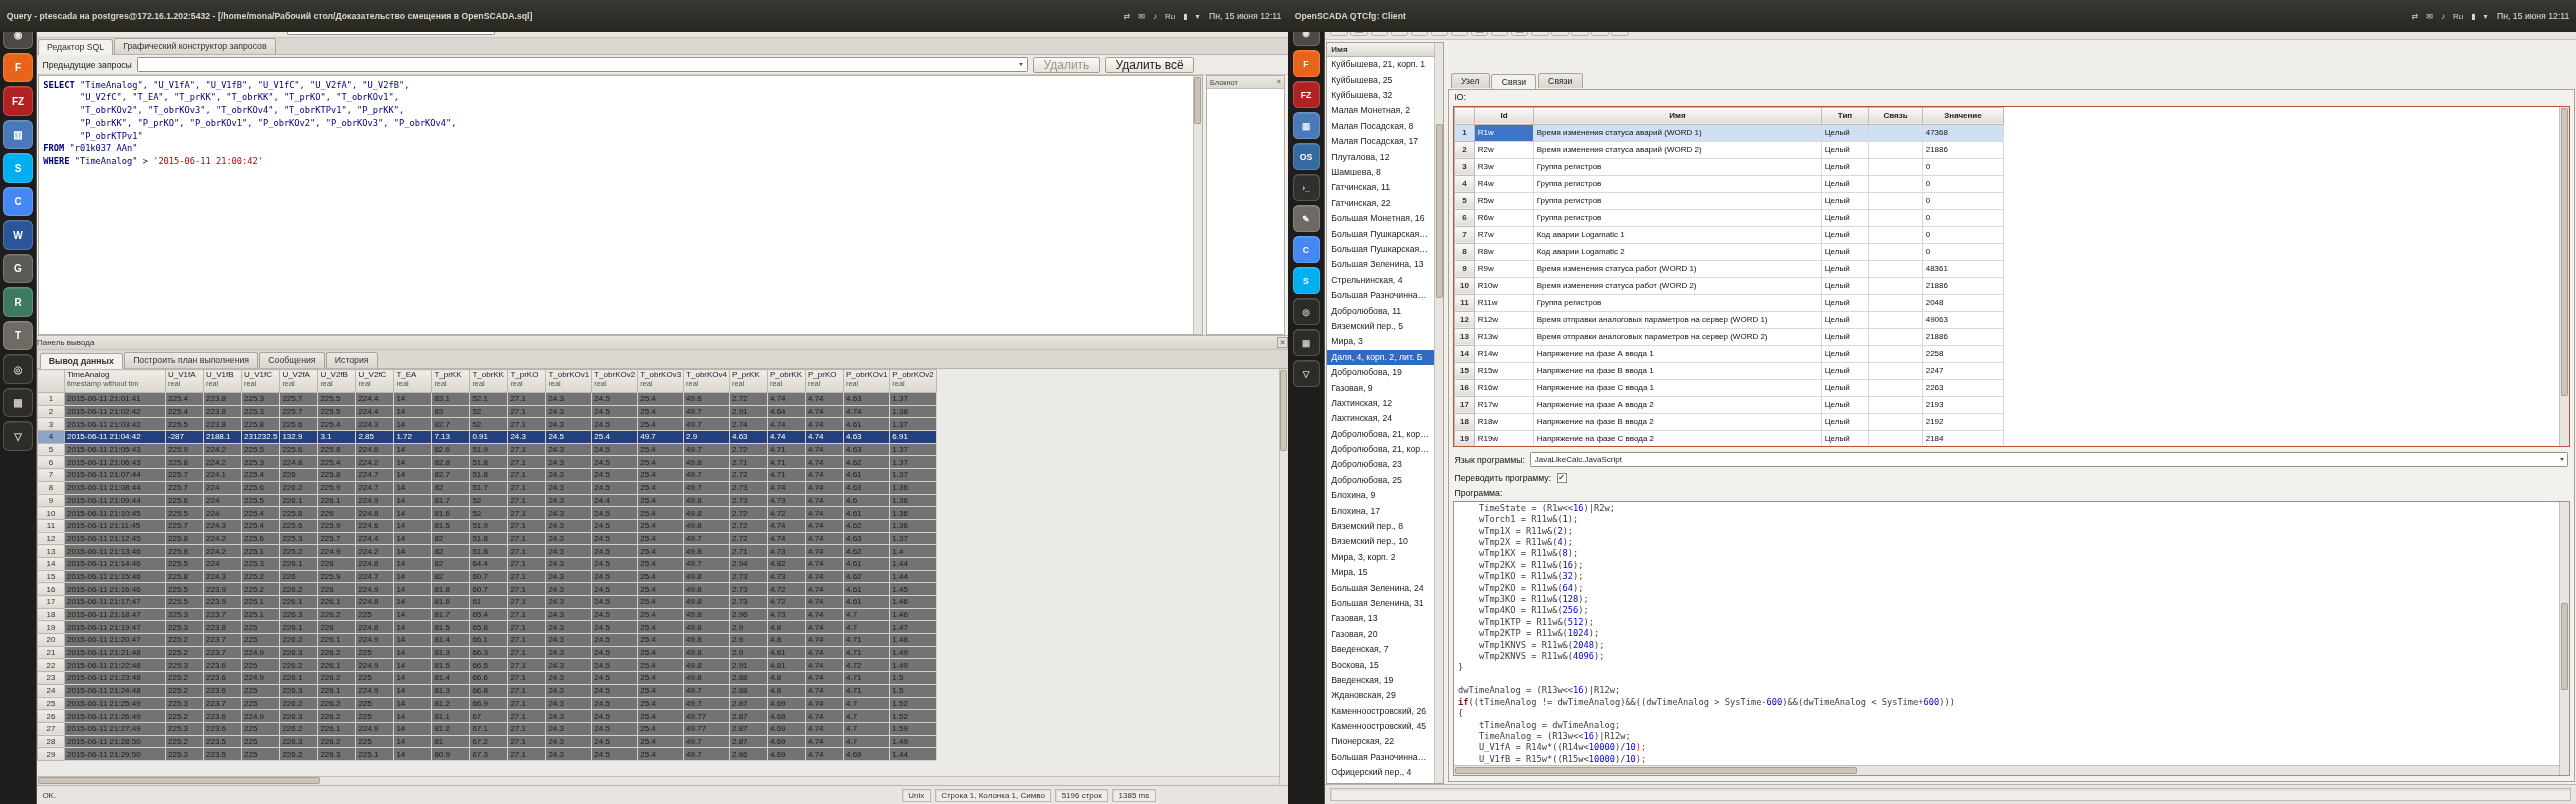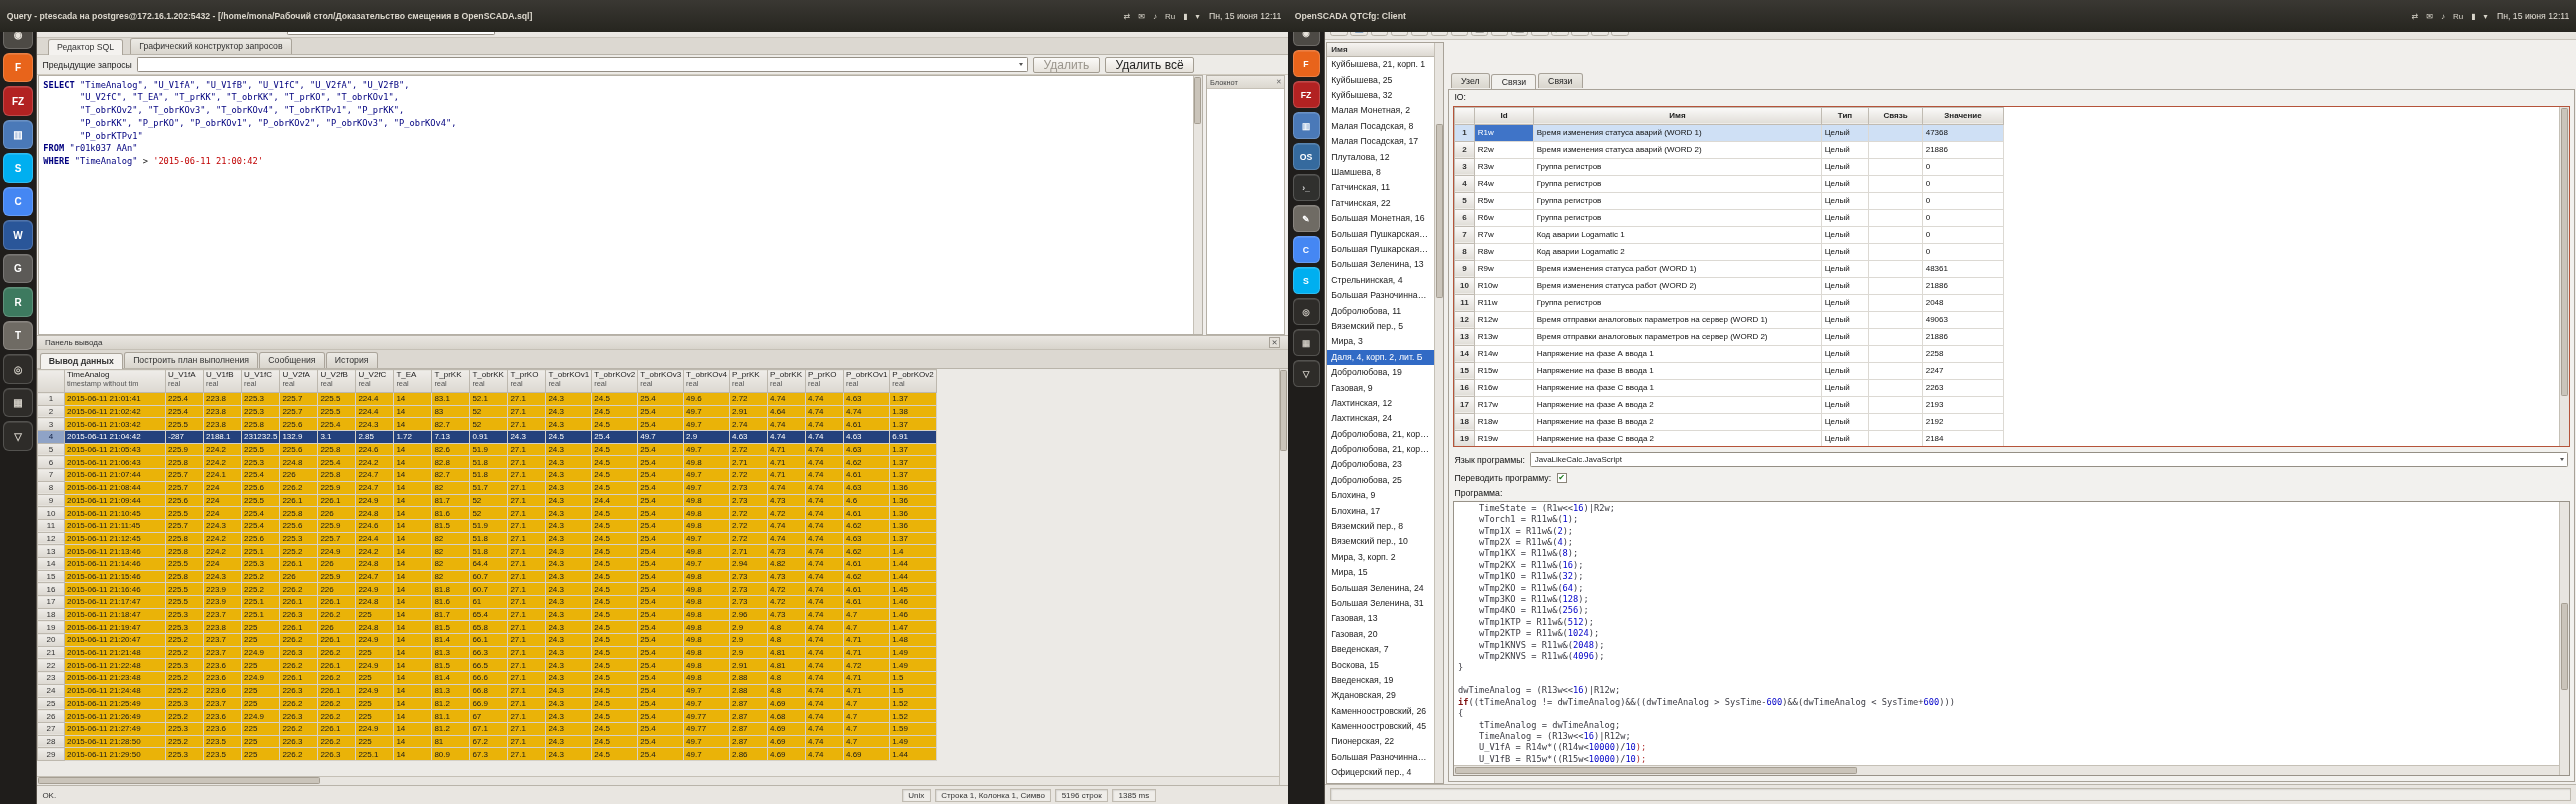--- a/index.html
+++ b/index.html
@@ -25,37 +25,37 @@
   .gbtn{height:16px;padding:0 9.4px;font-size:12px;background:linear-gradient(#fbfaf8,#e6e2db);border:0.7px solid #a39d92;border-radius:2px;color:#222;display:inline-flex;align-items:center}
   .gbtn.disabled{color:#9a958c}
   .vscroll{position:absolute;top:0;right:0;bottom:0;width:9.4px;background:#e8e5e0;border-left:0.7px solid #c5c0b6}
   .vthumb{position:absolute;left:0.7px;right:0.7px;background:#cac4ba;border:0.7px solid #a59e92;border-radius:1.3px}
   .hscroll{position:absolute;left:0;right:9.4px;bottom:0;height:9.4px;background:#e8e5e0;border-top:0.7px solid #c5c0b6}
   .hthumb{position:absolute;top:0.7px;bottom:0.7px;background:#cac4ba;border:0.7px solid #a59e92;border-radius:1.3px}
   
   .pg-toolbar{position:absolute;top:0;left:0;right:0;height:21.5px;display:flex;align-items:center;gap:2px;padding:0 4px;background:linear-gradient(#f6f4f1,#e9e6e1);border-bottom:0.7px solid #c9c4bb}
   .tbtn{width:16px;height:16px;display:flex;align-items:center;justify-content:center;border:0.7px solid transparent;border-radius:2px;font-size:9.4px}
   .conncombo{width:208px;height:18px;margin-left:12px}
-  .pg-tabs{position:absolute;top:21.5px;left:0;right:0;height:17.4px;background:#dcd8d1;display:flex;align-items:flex-end;padding-left:11px;gap:7px;border-bottom:0.7px solid #b9b4aa}
+  .pg-tabs{position:absolute;top:21.5px;left:0;right:0;height:17.4px;background:#dcd8d1;display:flex;align-items:flex-end;padding-left:1px;gap:1px;border-bottom:0.7px solid #b9b4aa}
   .ntab{padding:2px 8px 2.7px;font-size:8.7px;background:linear-gradient(#eceae5,#d9d5cd);border:0.7px solid #aaa49a;border-bottom:none;border-radius:2.7px 2.7px 0 0;color:#333;white-space:nowrap}
   .ntab.active{background:#f4f2ef;position:relative;top:0.7px}
   .outtabs .ntab.active{font-weight:bold}
   .pg-prev{position:absolute;top:39px;left:0;right:0;height:20px;display:flex;align-items:center;gap:5.4px;padding:0 94px 0 5.4px;font-size:8.7px;background:#edebe7;border-bottom:0.7px solid #cfcabf;color:#222}
   .prevcombo{flex:1;height:14.8px}
   .pg-editor{position:absolute;top:59px;left:1.3px;right:85px;height:260px;background:#fff;border:0.7px solid #b5b0a6}
   .code{font-family:"DejaVu Sans Mono","Liberation Mono",monospace;font-size:8.7px;line-height:12.7px;white-space:pre;overflow:hidden}
   .sqlcode{position:absolute;top:2.7px;left:4px;right:10.7px;bottom:1.3px}
   .scratch{position:absolute;top:59px;right:2.7px;width:79px;height:260px;border:0.7px solid #b5b0a6;background:#fff}
   .scratch-h{height:13.4px;background:linear-gradient(#ece9e4,#dbd7cf);border-bottom:0.7px solid #c5c0b6;font-size:7.4px;display:flex;align-items:center;padding:0 2.7px;color:#444}
   .scratch-h .x{margin-left:auto;font-size:6.7px;color:#666}
-  .outhdr{position:absolute;top:319px;left:0;right:0;height:14.8px;background:linear-gradient(#e9e6e1,#d8d4cc);border-top:0.7px solid #b9b4aa;border-bottom:0.7px solid #c5c0b6;display:flex;align-items:center;font-size:8px;padding:0 8px;color:#333}
+  .outhdr{position:absolute;top:319px;left:0;right:0;height:14.8px;background:linear-gradient(#e9e6e1,#d8d4cc);border-top:0.7px solid #b9b4aa;border-bottom:0.7px solid #c5c0b6;display:flex;align-items:center;font-size:8px;padding:0 0;color:#333}
   .outhdr .x{margin-left:auto;font-size:7.4px;color:#555;border:0.7px solid #a8a298;background:#e4e0d9;width:10.7px;height:10.7px;display:flex;align-items:center;justify-content:center}
   .outtabs{position:absolute;top:334px;left:0;right:0;height:19px;background:#dcd8d1;display:flex;align-items:flex-end;gap:1.3px;padding-left:2.7px;border-bottom:0.7px solid #b9b4aa}
   .gridwrap{position:absolute;top:353px;left:0;right:0;bottom:20px;background:#eceae6;overflow:hidden}
-  table.grid{border-collapse:collapse;table-layout:fixed;background:#eab308;font-size:8px}
+  table.grid{border-collapse:collapse;table-layout:fixed;background:#737373;font-size:8px}
   .grid th{background:linear-gradient(#efede9,#dcd8d1);border:0.7px solid #bdb8ae;font-weight:normal;padding:0 2px;height:23px;vertical-align:top;text-align:left;overflow:hidden}
   .grid th .cn{font-size:8px;color:#222;white-space:nowrap}
   .grid th .ct{font-size:7.4px;color:#555;white-space:nowrap}
   .grid td{border:0.7px solid #d4d0c8;padding:0.7px 2px;height:12.7px;white-space:nowrap;overflow:hidden;color:#1a1a1a}
   .grid td.rn{background:linear-gradient(#efede9,#dcd8d1);border-color:#bdb8ae;text-align:center;color:#333}
   .grid tr.sel td{background:#24417d;color:#fff}
   .grid tr.sel td.rn{background:#8fa3c6;color:#102044}
   .pg-status{position:absolute;left:0;right:0;bottom:0;height:20px;background:#e9e6e1;border-top:0.7px solid #b9b4aa;display:flex;align-items:center;font-size:8px;color:#333;padding:0 5.4px}
   .st-cells{margin-left:auto;display:flex;margin-right:127px}
   .stcell{border:0.7px solid #c0bbb1;box-shadow:inset 0.7px 0.7px 1.3px rgba(0,0,0,.12);padding:1.3px 5.4px;margin-left:4px;white-space:nowrap;background:#efede9}

